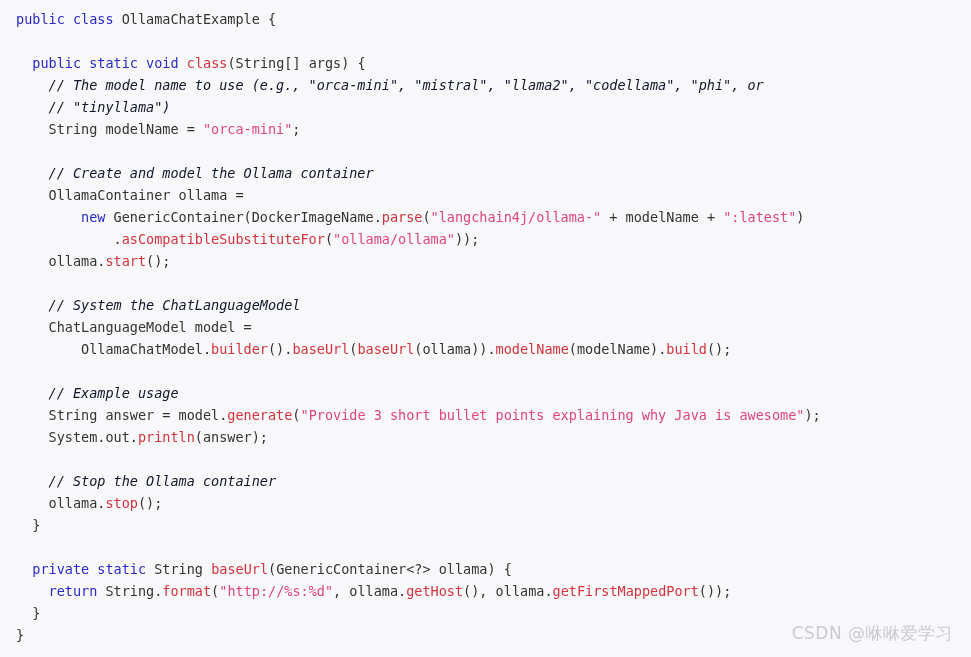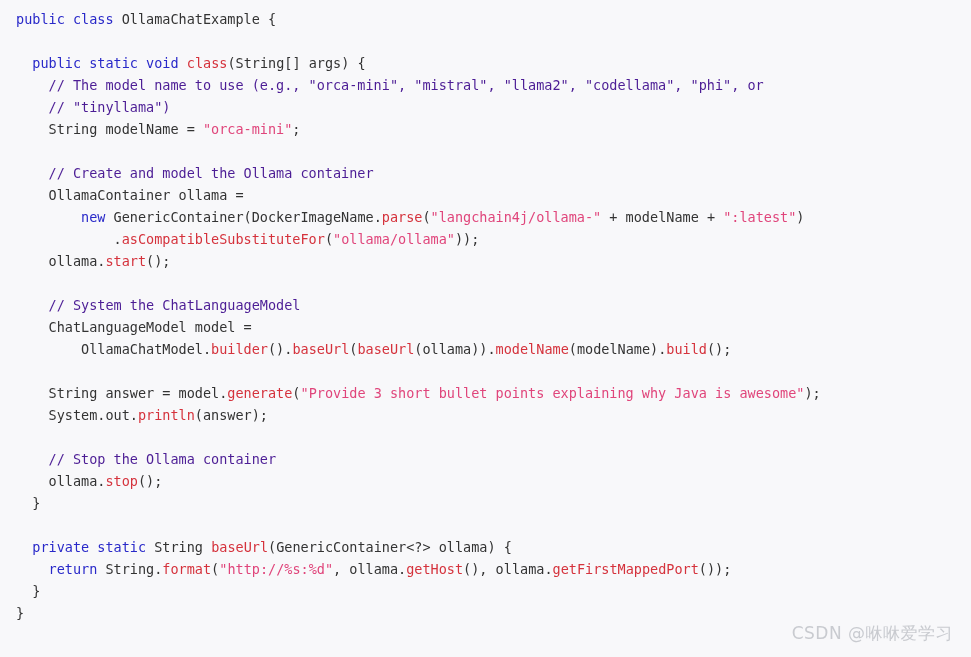--- a/index.html
+++ b/index.html
@@ -31,21 +31,21 @@
     padding-left: 16px;
     color: #333333;
     letter-spacing: 0px;
   }
   .code-line.blank {
     height: 22px;
   }
   
   .tok-kw   { color: #2929c9; }
   .tok-plain{ color: #333333; }
-  .tok-com  { color: #4c1d95; }
+  .tok-com  { color: #0f172a; font-style: italic; }
   .tok-str  { color: #e0457b; }
   .tok-fn   { color: #d5323c; }
 
   #watermark {
     position: absolute;
     right: 18px;
     bottom: 12px;
     font-family: "DejaVu Sans", "Liberation Sans", sans-serif;
     font-size: 17px;
     color: #c9cbd0;
@@ -70,20 +70,21 @@
       <div class="code-line"><span class="tok-plain">    </span><span class="tok-com">// Create and model the Ollama container</span></div>
       <div class="code-line"><span class="tok-plain">    </span><span class="tok-plain">OllamaContainer ollama =</span></div>
       <div class="code-line"><span class="tok-plain">        </span><span class="tok-kw">new</span><span class="tok-plain"> GenericContainer(DockerImageName.</span><span class="tok-fn">parse</span><span class="tok-plain">(</span><span class="tok-str">"langchain4j/ollama-"</span><span class="tok-plain"> + modelName + </span><span class="tok-str">":latest"</span><span class="tok-plain">)</span></div>
       <div class="code-line"><span class="tok-plain">            </span><span class="tok-plain">.</span><span class="tok-fn">asCompatibleSubstituteFor</span><span class="tok-plain">(</span><span class="tok-str">"ollama/ollama"</span><span class="tok-plain">));</span></div>
       <div class="code-line"><span class="tok-plain">    </span><span class="tok-plain">ollama.</span><span class="tok-fn">start</span><span class="tok-plain">();</span></div>
       <div class="code-line blank">&nbsp;</div>
       <div class="code-line"><span class="tok-plain">    </span><span class="tok-com">// System the ChatLanguageModel</span></div>
       <div class="code-line"><span class="tok-plain">    </span><span class="tok-plain">ChatLanguageModel model =</span></div>
       <div class="code-line"><span class="tok-plain">        </span><span class="tok-plain">OllamaChatModel.</span><span class="tok-fn">builder</span><span class="tok-plain">().</span><span class="tok-fn">baseUrl</span><span class="tok-plain">(</span><span class="tok-fn">baseUrl</span><span class="tok-plain">(ollama)).</span><span class="tok-fn">modelName</span><span class="tok-plain">(modelName).</span><span class="tok-fn">build</span><span class="tok-plain">();</span></div>
       <div class="code-line blank">&nbsp;</div>
+      <div class="code-line"><span class="tok-plain">    </span><span class="tok-com">// Example usage</span></div>
       <div class="code-line"><span class="tok-plain">    </span><span class="tok-plain">String answer = model.</span><span class="tok-fn">generate</span><span class="tok-plain">(</span><span class="tok-str">"Provide 3 short bullet points explaining why Java is awesome"</span><span class="tok-plain">);</span></div>
       <div class="code-line"><span class="tok-plain">    </span><span class="tok-plain">System.out.</span><span class="tok-fn">println</span><span class="tok-plain">(answer);</span></div>
       <div class="code-line blank">&nbsp;</div>
       <div class="code-line"><span class="tok-plain">    </span><span class="tok-com">// Stop the Ollama container</span></div>
       <div class="code-line"><span class="tok-plain">    </span><span class="tok-plain">ollama.</span><span class="tok-fn">stop</span><span class="tok-plain">();</span></div>
       <div class="code-line"><span class="tok-plain">  </span><span class="tok-plain">}</span></div>
       <div class="code-line blank">&nbsp;</div>
       <div class="code-line"><span class="tok-plain">  </span><span class="tok-kw">private</span><span class="tok-plain"> </span><span class="tok-kw">static</span><span class="tok-plain"> String </span><span class="tok-fn">baseUrl</span><span class="tok-plain">(GenericContainer&lt;?&gt; ollama) {</span></div>
       <div class="code-line"><span class="tok-plain">    </span><span class="tok-kw">return</span><span class="tok-plain"> String.</span><span class="tok-fn">format</span><span class="tok-plain">(</span><span class="tok-str">"http://%s:%d"</span><span class="tok-plain">, ollama.</span><span class="tok-fn">getHost</span><span class="tok-plain">(), ollama.</span><span class="tok-fn">getFirstMappedPort</span><span class="tok-plain">());</span></div>
       <div class="code-line"><span class="tok-plain">  </span><span class="tok-plain">}</span></div>

